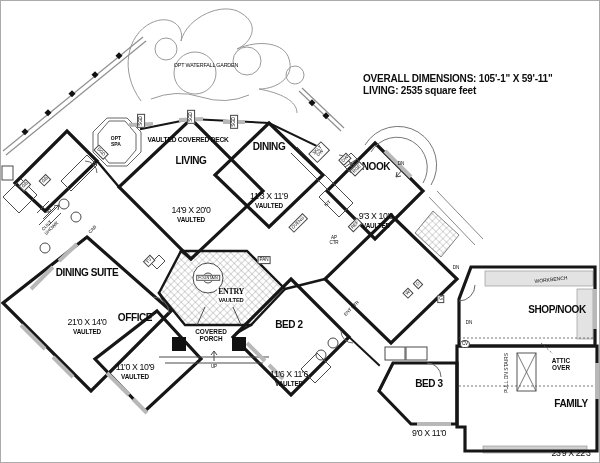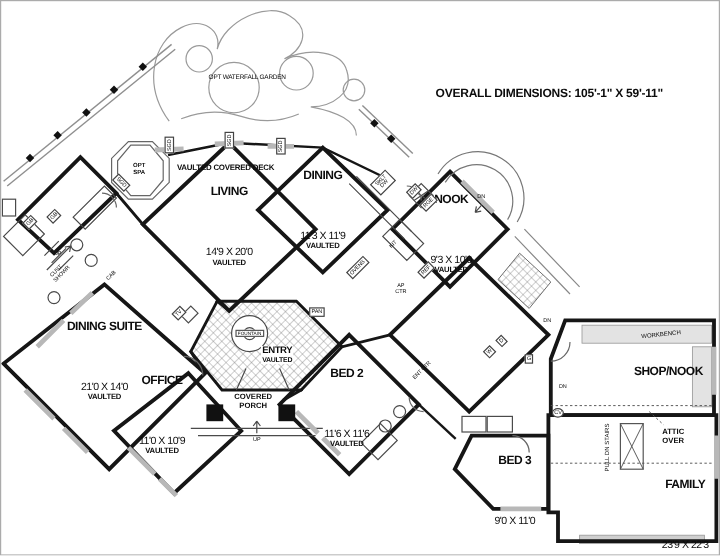--- a/index.html
+++ b/index.html
@@ -9,21 +9,21 @@
   .hdr{position:absolute;left:362px;top:72px;font-weight:bold;font-size:10px;line-height:12px;
        letter-spacing:-0.2px;white-space:nowrap;}
   .rl{position:absolute;transform:translate(-50%,-50%);text-align:center;line-height:1.12;white-space:nowrap;z-index:5;}
   .rl span{display:block;}
   .nm{font-weight:bold;font-size:10px;letter-spacing:-0.4px;}
   .dm{font-size:8.8px;letter-spacing:-0.4px;margin-top:40px;}
   .vt{font-weight:bold;font-size:6.4px;letter-spacing:-0.2px;}
   .t-garden{font-size:5.4px;letter-spacing:-0.2px;}
   .t-deck{font-weight:bold;font-size:6.6px;letter-spacing:-0.2px;}
   .t-spa span{font-weight:bold;font-size:5px;}
-  .t-entry .nm{font-size:8px;background:#fff;padding:0 1px;}
+  .t-entry .nm{font-size:8px;background:#fff;padding:0 1px;font-family:Liberation Serif, serif;}
   .t-entry .vt{font-size:5.8px;background:#fff;padding:0 1px;}
   .t-porch span{font-weight:bold;font-size:6.4px;}
   .t-attic span{font-weight:bold;font-size:6.4px;}
   .t-fount{font-size:3.9px;background:#fff;border:0.5px solid #555;padding:0 1px;}
   .t-wb{font-size:5px;transform:translate(-50%,-50%) rotate(-6deg);}
   .t-pull{font-size:5px;transform:translate(-50%,-50%) rotate(-90deg);}
   .sl{position:absolute;font-size:4.6px;line-height:1.05;white-space:nowrap;z-index:6;letter-spacing:-0.1px;}
   .bx{background:#fff;border:0.6px solid #444;padding:0.5px 1px;}
   .rd{border-radius:50%;}
   .wr{white-space:normal;width:14px;text-align:center;}
@@ -172,20 +172,21 @@
     </g>
 
     <g fill="#111">
       <rect x="171" y="336" width="14" height="14"></rect>
       <rect x="231" y="336" width="14" height="14"></rect>
     </g>
   </svg>
 
   <div class="hdr">
     <div>OVERALL DIMENSIONS: 105'-1" X 59'-11"</div>
+    <div>LIVING: 2535 square feet</div>
   </div>
 
   <div class="rl t-garden" style="left:205px;top:64px">
       <span>OPT WATERFALL GARDEN</span>
     </div>
   <div class="rl t-deck" style="left:187px;top:139px">
       <span>VAULTED COVERED DECK</span>
     </div>
   <div class="rl t-spa" style="left:115px;top:141px">
       <span>OPT</span>
@@ -210,21 +211,21 @@
   <div class="rl" style="left:86px;top:300px">
       <span class="nm">DINING SUITE</span>
       <span class="dm">21'0 X 14'0</span>
       <span class="vt">VAULTED</span>
     </div>
   <div class="rl" style="left:134px;top:345px">
       <span class="nm">OFFICE</span>
       <span class="dm">11'0 X 10'9</span>
       <span class="vt">VAULTED</span>
     </div>
-  <div class="rl" style="left:288px;top:339px">
+  <div class="rl" style="left:288px;top:352px">
       <span class="nm">BED 2</span>
       <span class="dm">11'6 X 11'6</span>
       <span class="vt">VAULTED</span>
     </div>
   <div class="rl" style="left:428px;top:408px">
       <span class="nm">BED 3</span>
       <span class="dm">9'0 X 11'0</span>
     </div>
   <div class="rl" style="left:570px;top:428px">
       <span class="nm">FAMILY</span>

